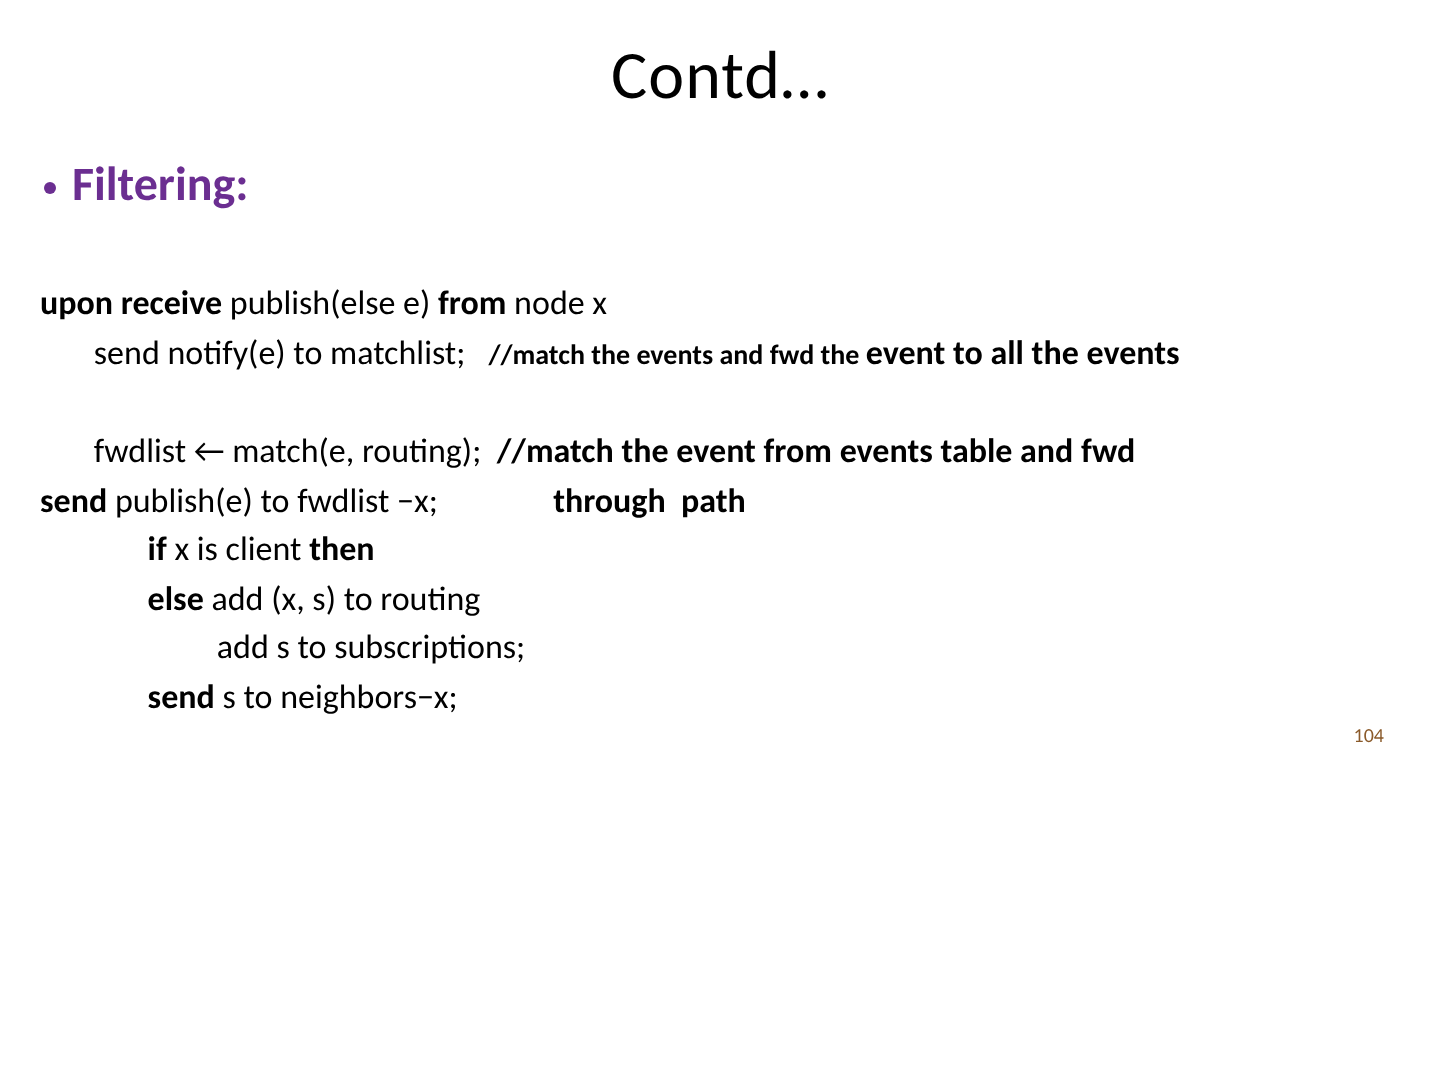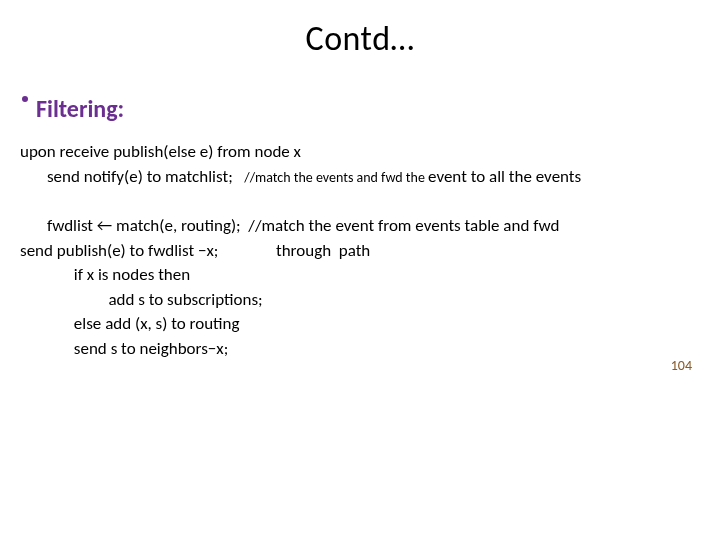--- a/index.html
+++ b/index.html
@@ -1,51 +1,51 @@
 <!DOCTYPE html>
 <html><head>
 <meta charset="utf-8">
 <style>
 html,body{margin:0;padding:0;width:720px;height:540px;background:#fff;
   font-family:"Calibri","Segoe UI","Helvetica Neue",Arial,sans-serif;
   color:#000;overflow:hidden}
 .slide{position:relative;width:720px;height:396px;box-sizing:border-box}
 .title{position:absolute;left:0;right:0;top:18px;text-align:center;
   font-size:34px;font-weight:400;color:#000;letter-spacing:.5px}
-.bullet-row{position:absolute;left:22px;top:94px;display:flex;
-  align-items:flex-start;gap:8px}
+.bullet-row{position:absolute;left:22px;top:78px;display:flex;
+  align-items:center;gap:8px}
 .bullet-dot{width:6px;height:6px;border-radius:50%;background:#6b2e91;
   display:inline-block;flex:none;margin-top:2px}
 .bullet-text{font-size:24px;font-weight:700;color:#6b2e91}
 .body{position:absolute;left:20px;right:12px;top:140px;font-size:17px;
   line-height:1.45;color:#000}
 .body .ln{white-space:pre}
-.b{font-weight:400}
+.b{font-weight:700}
 .small{font-size:14px}
-.pagenum{position:absolute;right:28px;bottom:22px;font-size:14px;
+.pagenum{position:absolute;right:28px;bottom:22px;font-size:10px;
   color:#8a5a2a}
 </style>
 </head>
 <body>
 <div class="slide">
 
 <div class="title">Contd…</div>
 
 <div class="bullet-row">
   <span class="bullet-dot"></span>
   <span class="bullet-text">Filtering:</span>
 </div>
 
 <div class="body">
   <div class="ln"><span class="b">upon receive </span><span>publish(else e) </span><span class="b">from </span><span>node x</span></div>
   <div class="ln"><span>       send </span><span>notify(e) to matchlist;   </span><span class="b small">//match the events and fwd the </span><span class="b">event </span><span class="b">to all the events</span></div>
   <div class="ln">&nbsp;</div>
   <div class="ln"><span>       fwdlist ← match(e, routing);  </span><span class="b">//match the event from events table and fwd</span></div>
   <div class="ln"><span class="b">send </span><span>publish(e) to fwdlist −x;               </span><span class="b">through  path</span></div>
-  <div class="ln"><span class="b">              if </span><span>x is nodes </span><span class="b">then</span></div>
+  <div class="ln"><span class="b">              if </span><span>x is client </span><span class="b">then</span></div>
+  <div class="ln"><span class="b">              else </span><span>add (x, s) to routing</span></div>
   <div class="ln"><span>                       add s to subscriptions;</span></div>
-  <div class="ln"><span class="b">              else </span><span>add (x, s) to routing</span></div>
   <div class="ln"><span class="b">              send </span><span>s to neighbors−x;</span></div>
 </div>
 
 <div class="pagenum">104</div>
 
 </div>
 
 </body></html>

